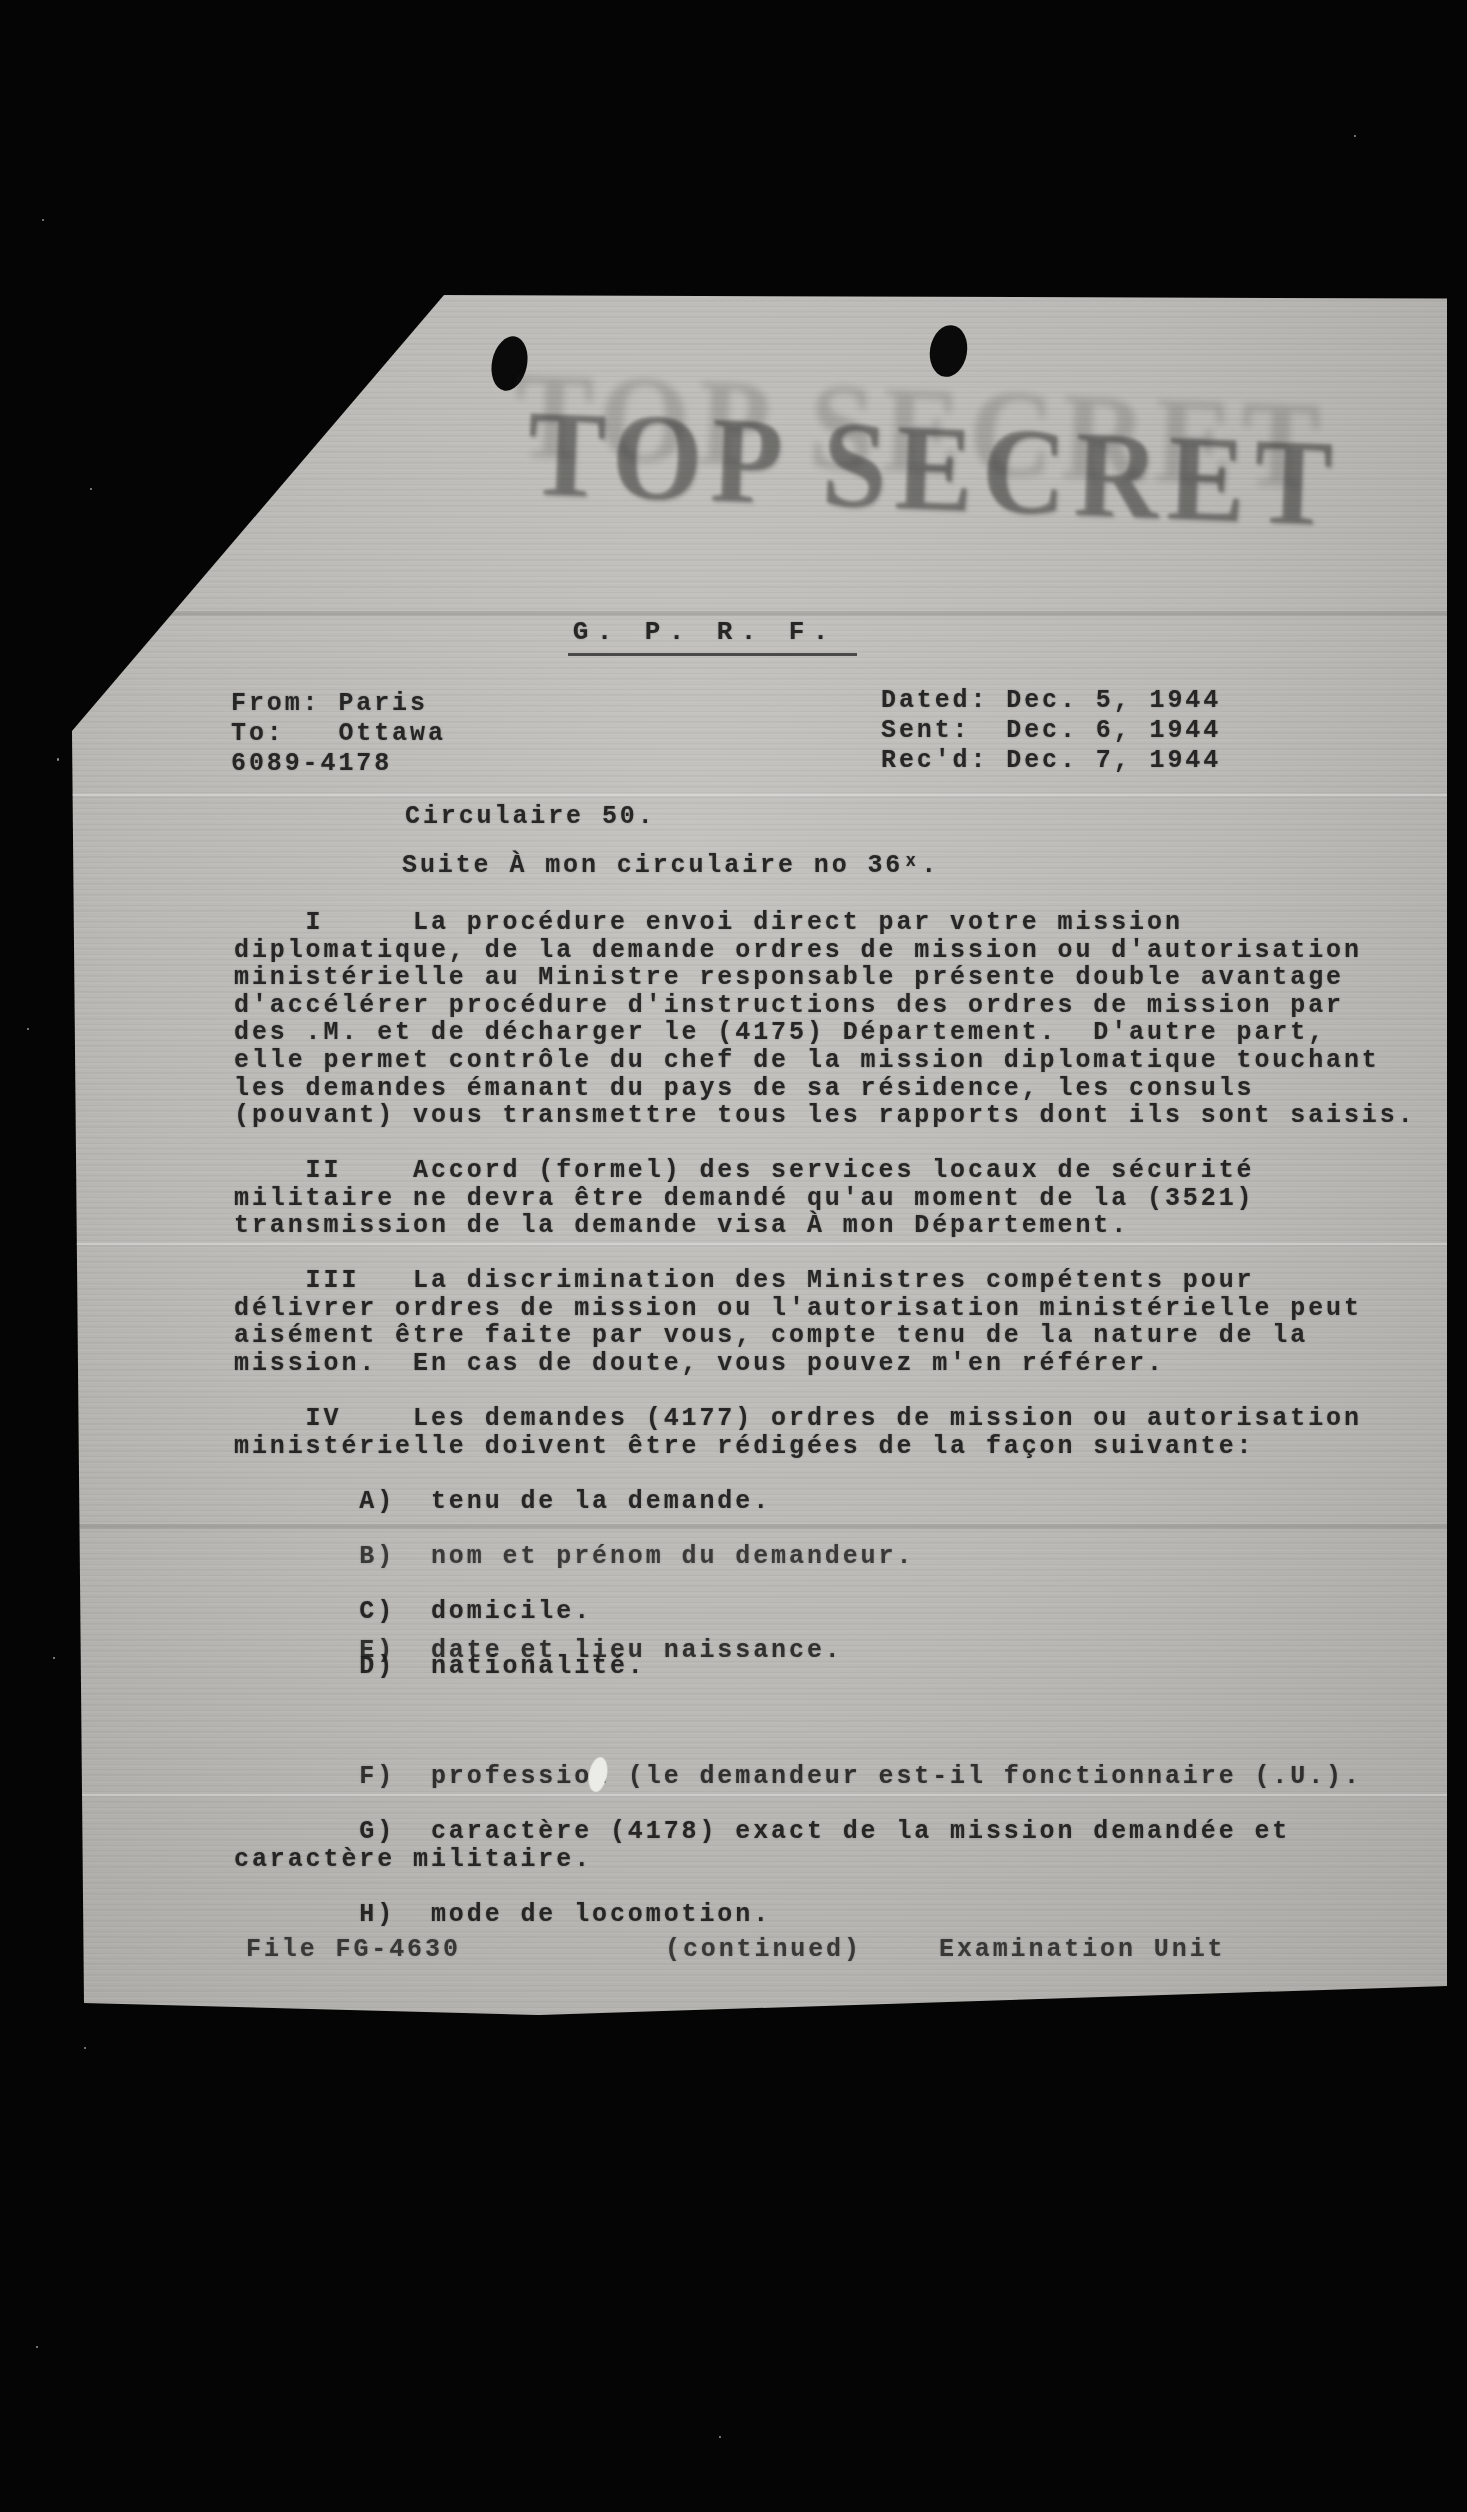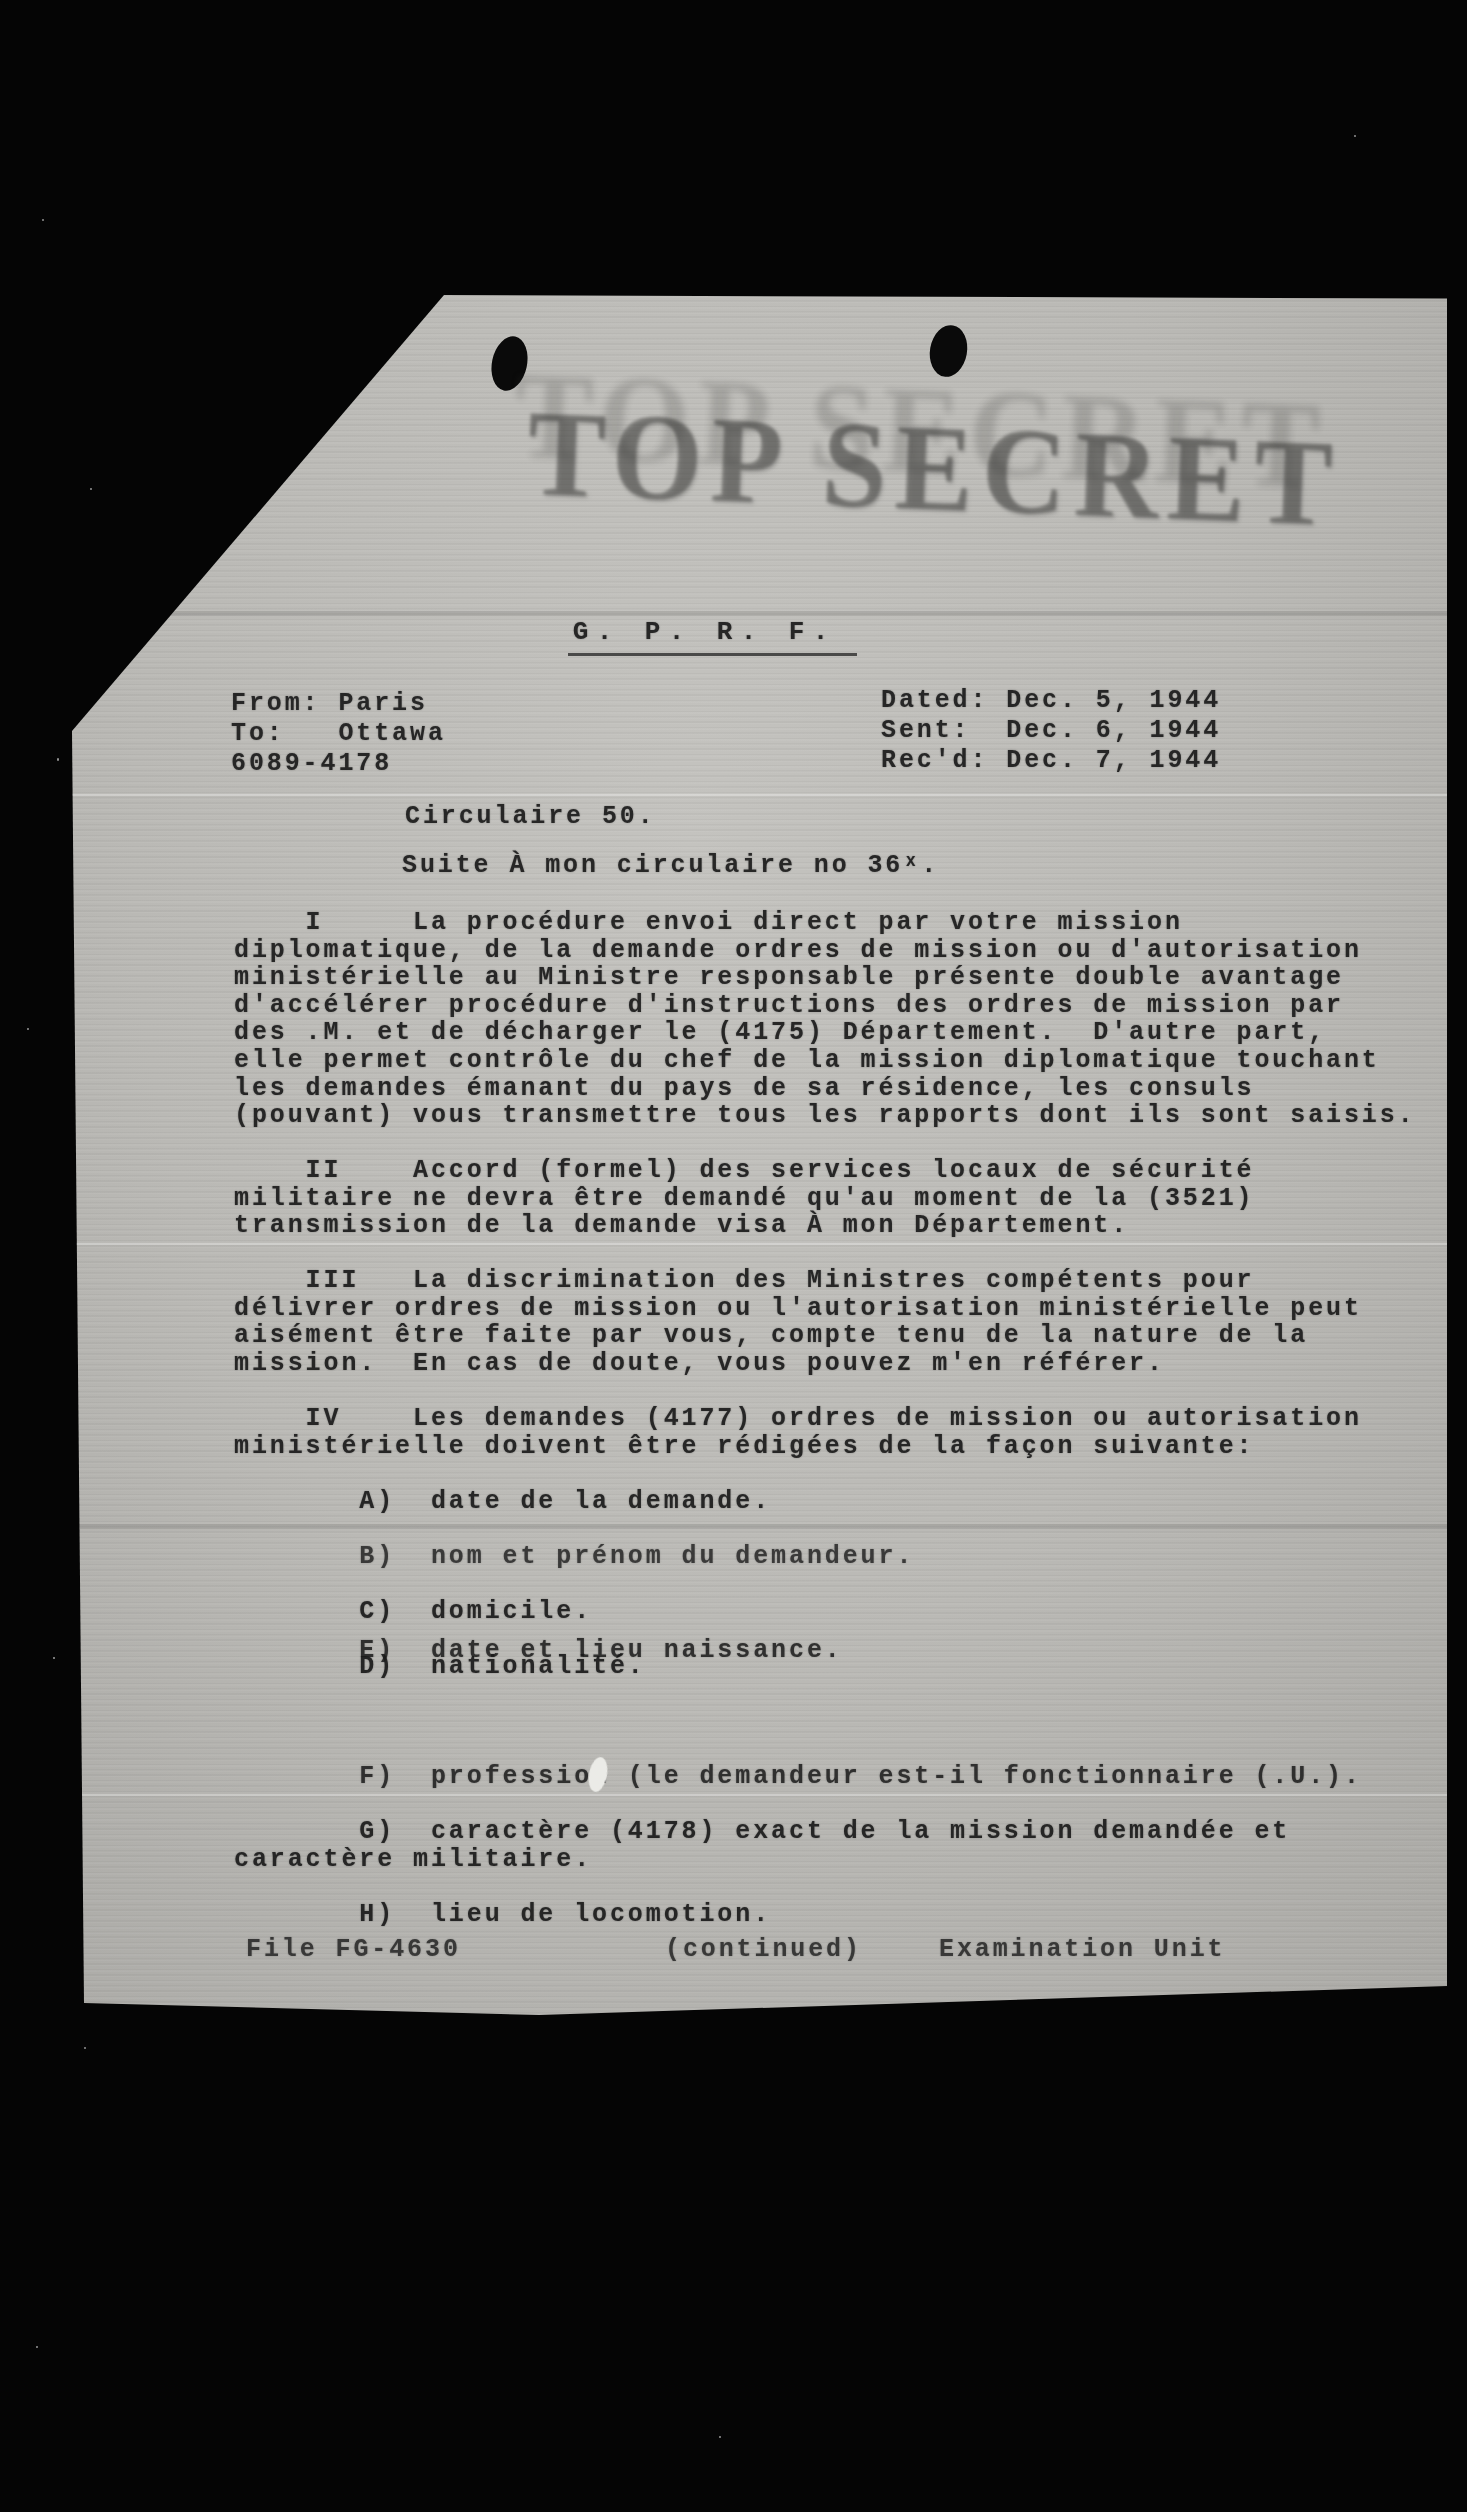--- a/index.html
+++ b/index.html
@@ -135,29 +135,29 @@
     <div class="tw" style="left:162px;top:862px">    II    Accord (formel) des services locaux de sécurité
 militaire ne devra être demandé qu'au moment de la (3521)
 transmission de la demande visa À mon Département.</div>
     <div class="tw" style="left:162px;top:972px">    III   La discrimination des Ministres compétents pour
 délivrer ordres de mission ou l'autorisation ministérielle peut
 aisément être faite par vous, compte tenu de la nature de la
 mission.  En cas de doute, vous pouvez m'en référer.</div>
     <div class="tw" style="left:162px;top:1110px">    IV    Les demandes (4177) ordres de mission ou autorisation
 ministérielle doivent être rédigées de la façon suivante:</div>
 
-    <div class="tw" style="left:162px;top:1193px">       A)  date de la demande.</div>
+    <div class="tw" style="left:162px;top:1193px">       A)  tenu de la demande.</div>
     <div class="tw f80" style="left:162px;top:1248px">       B)  nom et prénom du demandeur.</div>
     <div class="tw" style="left:162px;top:1303px">       C)  domicile.</div>
     <div class="tw" style="left:162px;top:1358px">       D)  nationalité.</div>
     <div class="tw f86" style="left:162px;top:1342px">       E)  date et lieu naissance.</div>
     <div class="tw f86" style="left:162px;top:1468px">       F)  profession (le demandeur est-il fonctionnaire (.U.).</div>
     <div class="tw" style="left:162px;top:1523px">       G)  caractère (4178) exact de la mission demandée et
 caractère militaire.</div>
-    <div class="tw" style="left:162px;top:1606px">       H)  lieu de locomotion.</div>
+    <div class="tw" style="left:162px;top:1606px">       H)  mode de locomotion.</div>
 
     <div class="defect"></div>
 
     <div class="tw f80" style="left:174px;top:1641px">File FG-4630</div>
     <div class="tw f80" style="left:593px;top:1641px">(continued)</div>
     <div class="tw f80" style="left:867px;top:1641px">Examination Unit</div>
 
   </div>
 </div>
 

